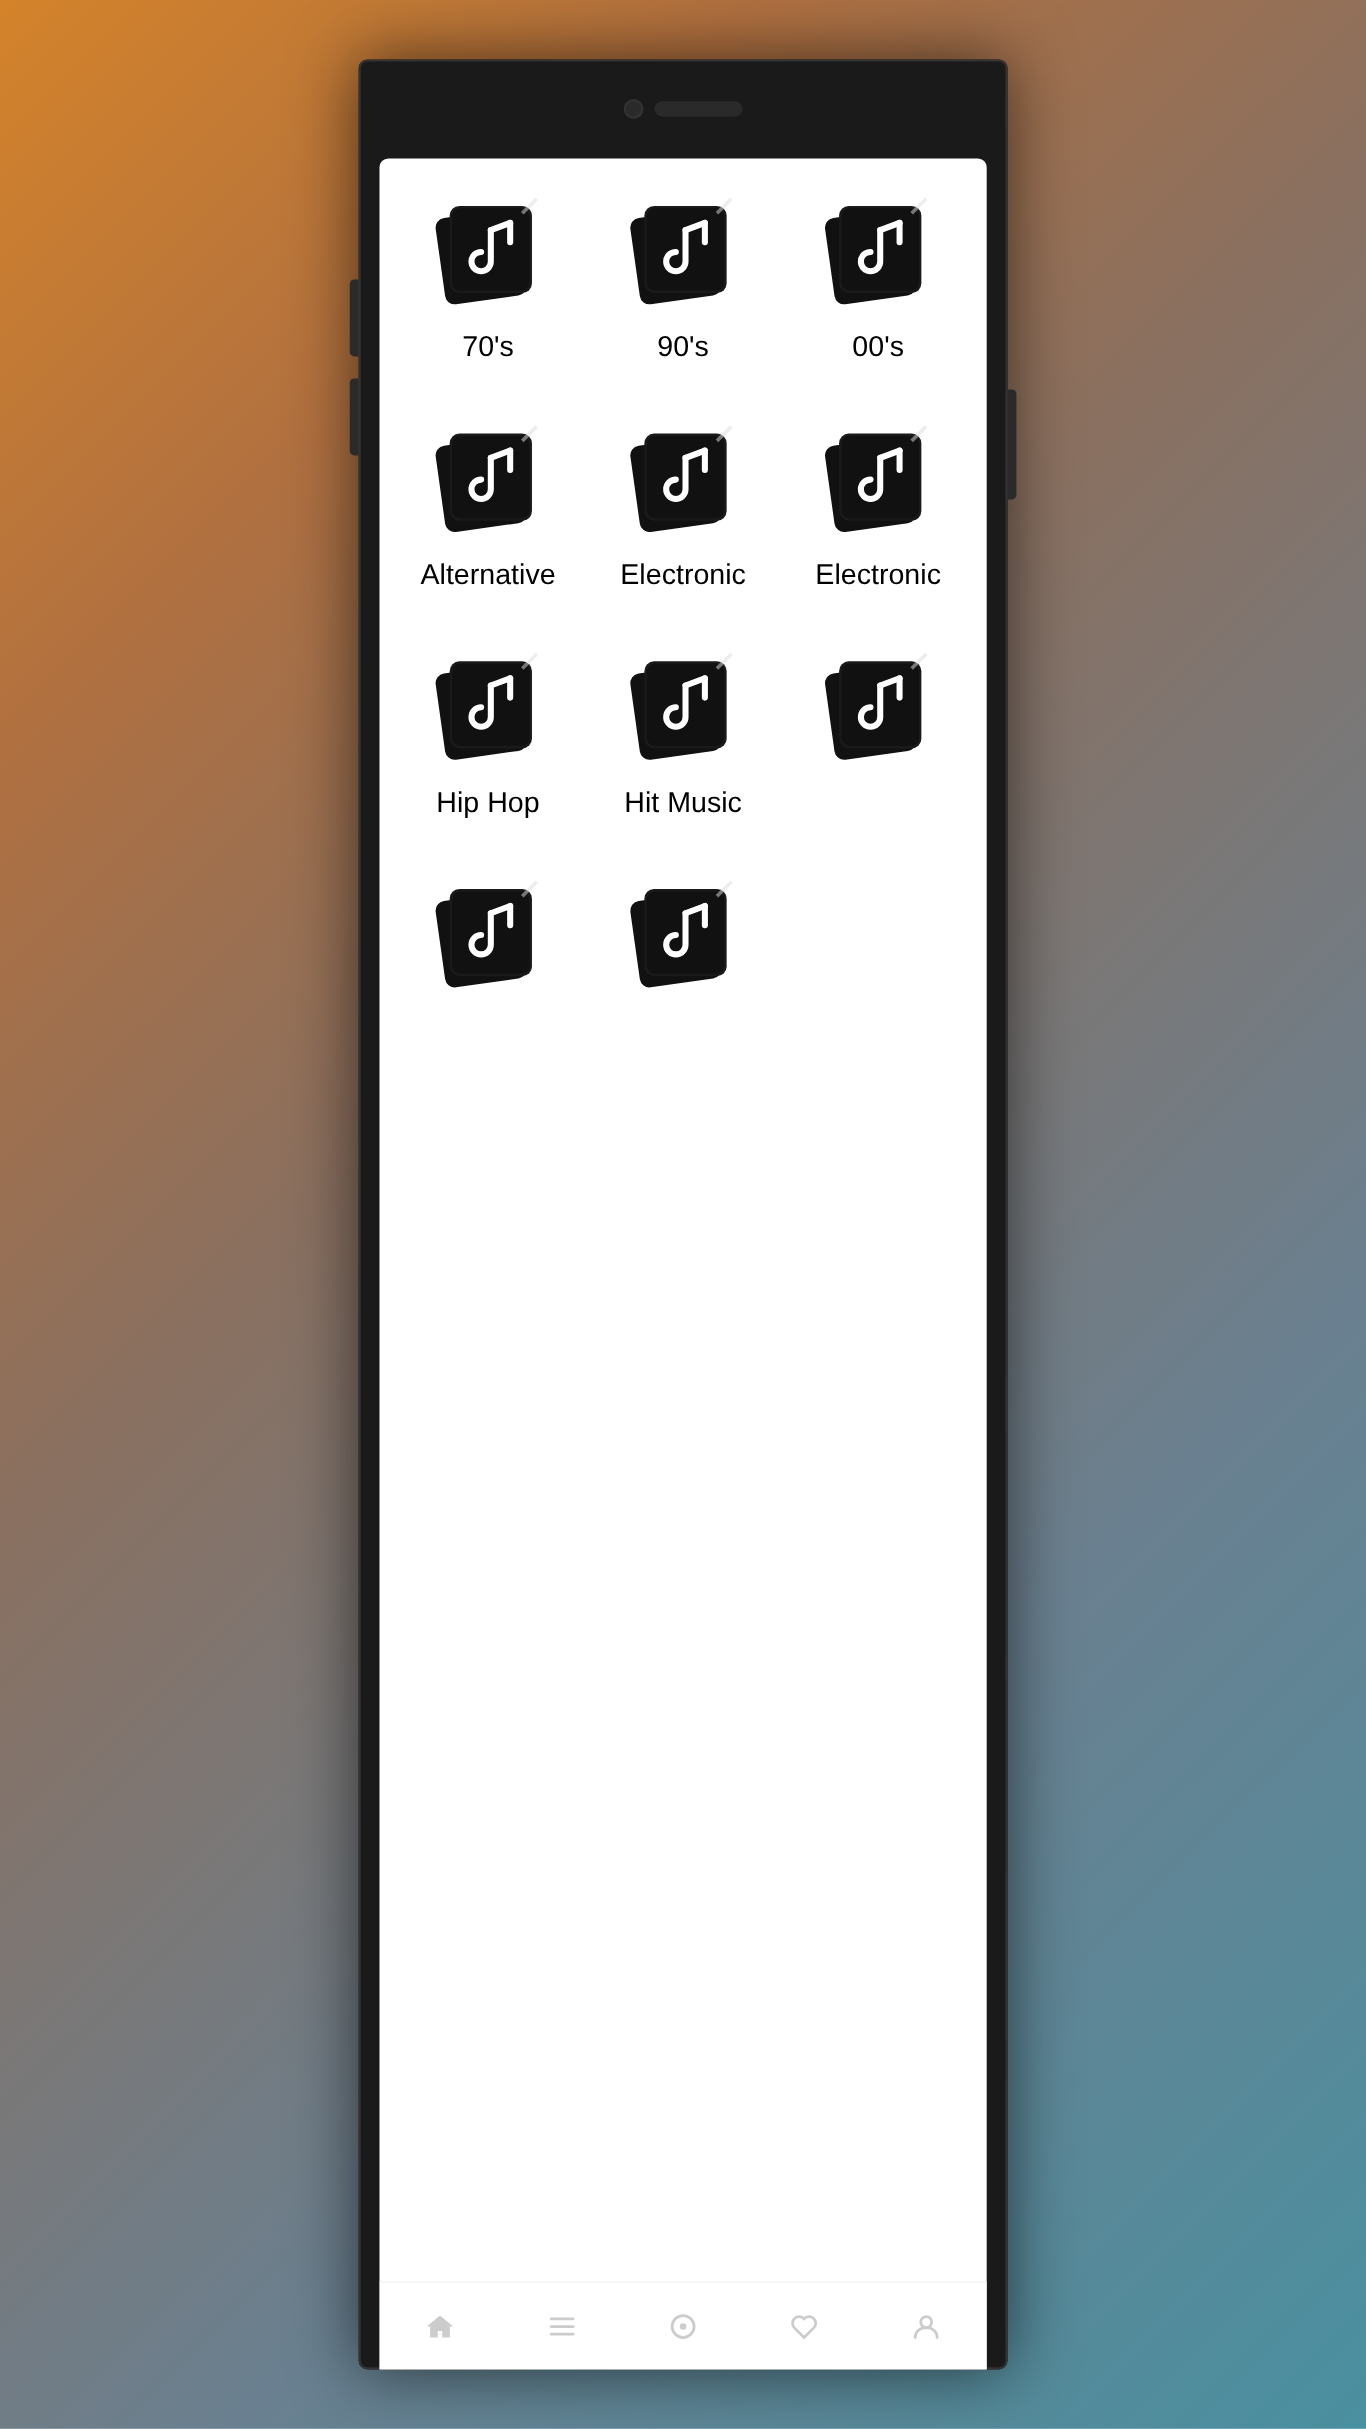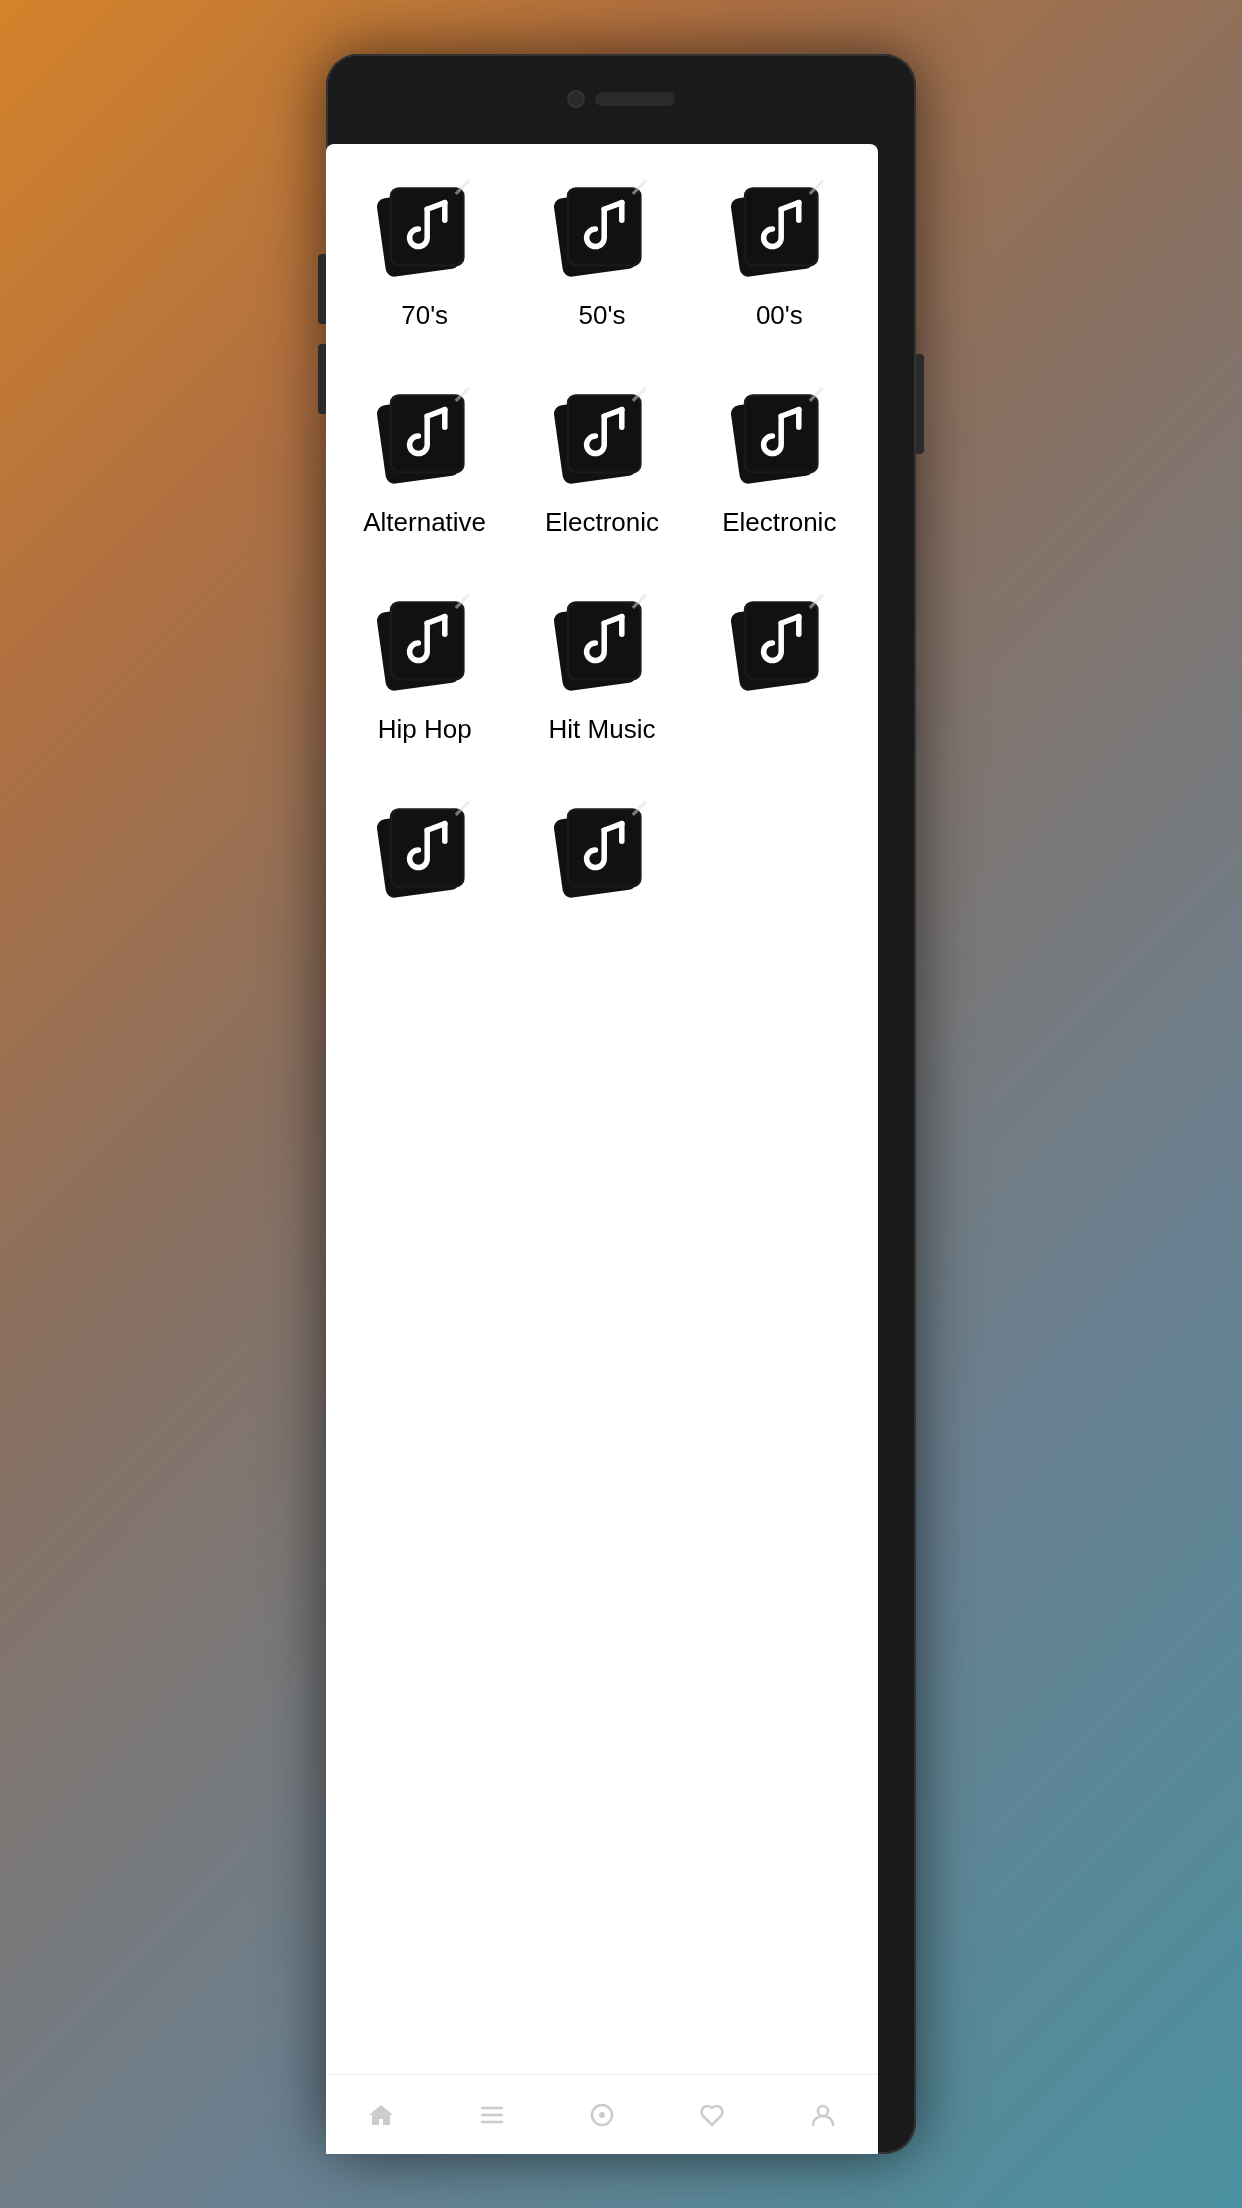--- a/index.html
+++ b/index.html
@@ -11,25 +11,26 @@
       display: flex;
       align-items: center;
       justify-content: center;
       font-family: -apple-system, BlinkMacSystemFont, 'Helvetica Neue', Arial, sans-serif;
     }
 
     .phone-shell {
       width: 590px;
       height: 2100px;
       background: #1a1a1a;
-      border-radius: 32px;
+      border-radius: 8px;
       position: relative;
       box-shadow: 0 0 60px rgba(0,0,0,0.6), inset 0 0 0 2px #333;
       display: flex;
       flex-direction: column;
+      align-items: center;
     }
 
     .phone-top-bar {
       width: 100%;
       height: 90px;
       display: flex;
       align-items: center;
       justify-content: center;
       position: relative;
       flex-shrink: 0;
@@ -193,21 +194,21 @@
       <rect x="18" y="12" width="68" height="72" rx="8" ry="8" fill="white" opacity="0"></rect>
 
       <rect x="20" y="14" width="64" height="68" rx="7" ry="7" fill="#111"></rect>
 
       <path d="M52 32 L52 58 M52 58 a8 8 0 1 1-8-8" stroke="white" stroke-width="5" fill="none" stroke-linecap="round"></path>
       <line x1="52" y1="32" x2="68" y2="26" stroke="white" stroke-width="5" stroke-linecap="round"></line>
       <line x1="68" y1="26" x2="68" y2="42" stroke="white" stroke-width="5" stroke-linecap="round"></line>
 
       <line x1="78" y1="18" x2="90" y2="6" stroke="#ddd" stroke-width="3" opacity="0.5"></line>
     </svg></div>
-            <div class="genre-label">50's</div>
+            <div class="genre-label">90's</div>
           </div>
           <div class="genre-item">
             <div class="music-icon"><svg viewBox="0 0 100 100" xmlns="http://www.w3.org/2000/svg">
 
       <rect x="10" y="18" width="68" height="72" rx="8" ry="8" fill="#111" transform="rotate(-8 44 54)"></rect>
 
       <rect x="18" y="12" width="68" height="72" rx="8" ry="8" fill="#1a1a1a"></rect>
       <rect x="18" y="12" width="68" height="72" rx="8" ry="8" fill="white" opacity="0"></rect>
 
       <rect x="20" y="14" width="64" height="68" rx="7" ry="7" fill="#111"></rect>

